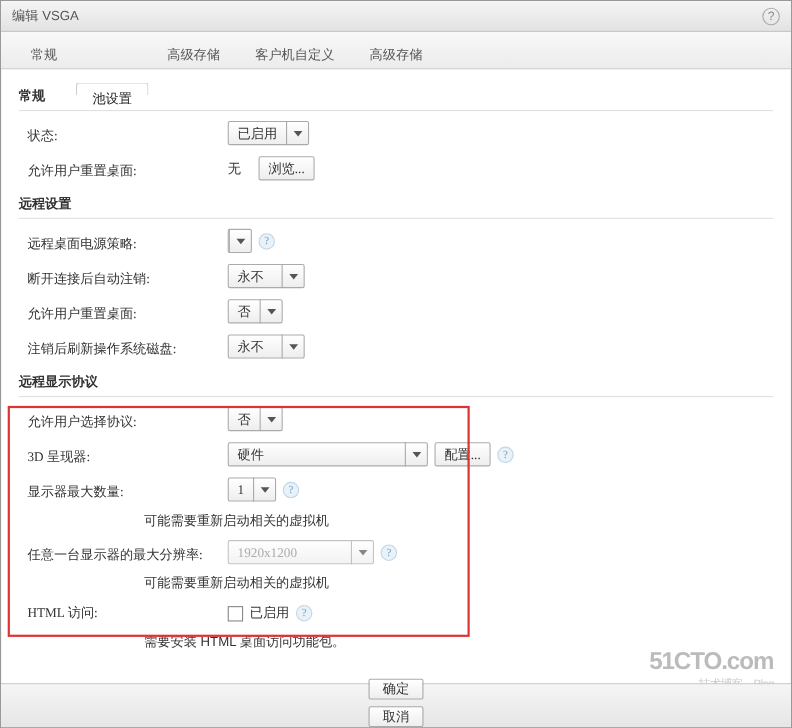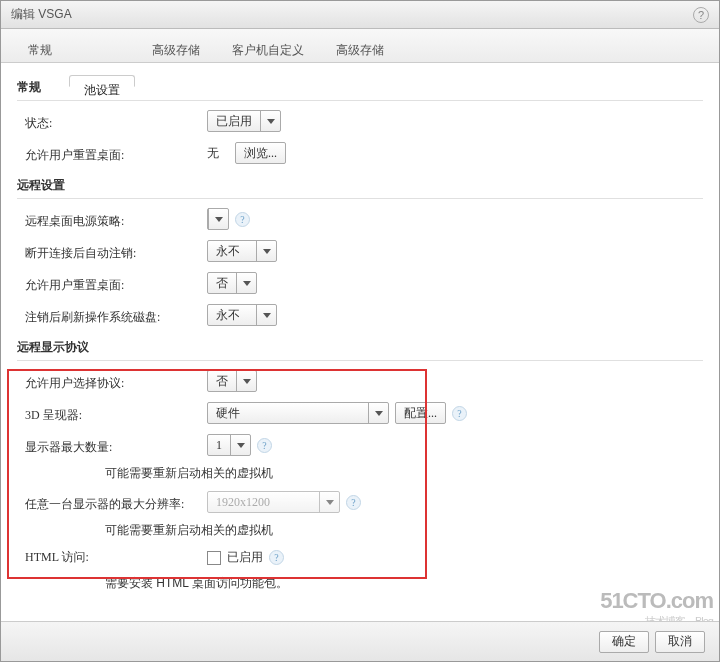--- a/index.html
+++ b/index.html
@@ -16,26 +16,26 @@
 .label-col { width: 190px; padding-left: 8px; color: #333; }
 .val-col { display: flex; align-items: center; gap: 6px; }
 .select { display: inline-flex; align-items: center; height: 22px; border: 1px solid #aaa; background: linear-gradient(#fff,#eee); border-radius: 2px; }
 .select-text { padding: 0 8px; min-width: 40px; }
 .select-arrow { width: 20px; height: 22px; border-left: 1px solid #aaa; display: flex; align-items: center; justify-content: center; }
 .select-arrow::after { content: ""; border-left: 4px solid transparent; border-right: 4px solid transparent; border-top: 5px solid #555; }
 .btn { height: 22px; padding: 0 8px; border: 1px solid #aaa; background: linear-gradient(#fff,#eee); border-radius: 2px; cursor: pointer; display: inline-flex; align-items: center; }
 .btn-small { padding: 0 8px; }
 .input-ro { height: 22px; padding: 0 8px; border: 1px solid #ccc; background: #fafafa; color: #888; display: inline-flex; align-items: center; min-width: 80px; }
 .help-icon { width: 15px; height: 15px; border: 1px solid #c2d6e6; border-radius: 50%; display: inline-flex; align-items: center; justify-content: center; font-size: 10px; color: #6a9fc7; background: #eaf2f9; cursor: pointer; }
-.hint { color: #333; padding: 4px 0 4px 0; margin-left: 88px; }
+.hint { color: #333; padding: 4px 0 4px 0; margin-left: 114px; }
 .checkbox { width: 14px; height: 14px; border: 1px solid #888; background: #fff; display: inline-block; }
 .red-box { position: absolute; border: 2px solid #d33; left: 6px; top: 306px; width: 420px; height: 210px; pointer-events: none; }
-.footer { position: absolute; bottom: 0; left: 0; right: 0; height: 40px; background: linear-gradient(#f5f5f5,#e6e6e6); border-top: 1px solid #ccc; display: flex; align-items: center; justify-content: flex-end; padding: 0 14px; gap: 6px; }
+.footer { position: absolute; bottom: 0; left: 0; right: 0; height: 40px; background: linear-gradient(#f5f5f5,#e6e6e6); border-top: 1px solid #ccc; display: flex; align-items: center; justify-content: flex-end; padding: 0 14px; gap: 6px; flex-direction: column; }
 .footer .btn { min-width: 50px; justify-content: center; }
-.watermark { position: absolute; right: 6px; bottom: 32px; color: #bbb; font-family: Arial; font-weight: bold; font-size: 22px; letter-spacing: -1px; pointer-events: none; }
+.watermark { position: absolute; right: 16px; bottom: 32px; color: #bbb; font-family: Arial; font-weight: bold; font-size: 22px; letter-spacing: -1px; pointer-events: none; }
 .watermark small { display:block; font-size:11px; font-weight:normal; color:#ccc; text-align:right;}
 .sel-w1 .select-text{min-width:48px;}
 .sel-w2 .select-text{min-width:120px;}
 .sel-w3 .select-text{min-width:70px;}
 .sel-w4 .select-text{min-width:160px;}
 .sel-w5 .select-text{min-width:16px;}
 .sel-w6 .select-text{min-width:18px;}
 </style>
 </head>
 <body>

